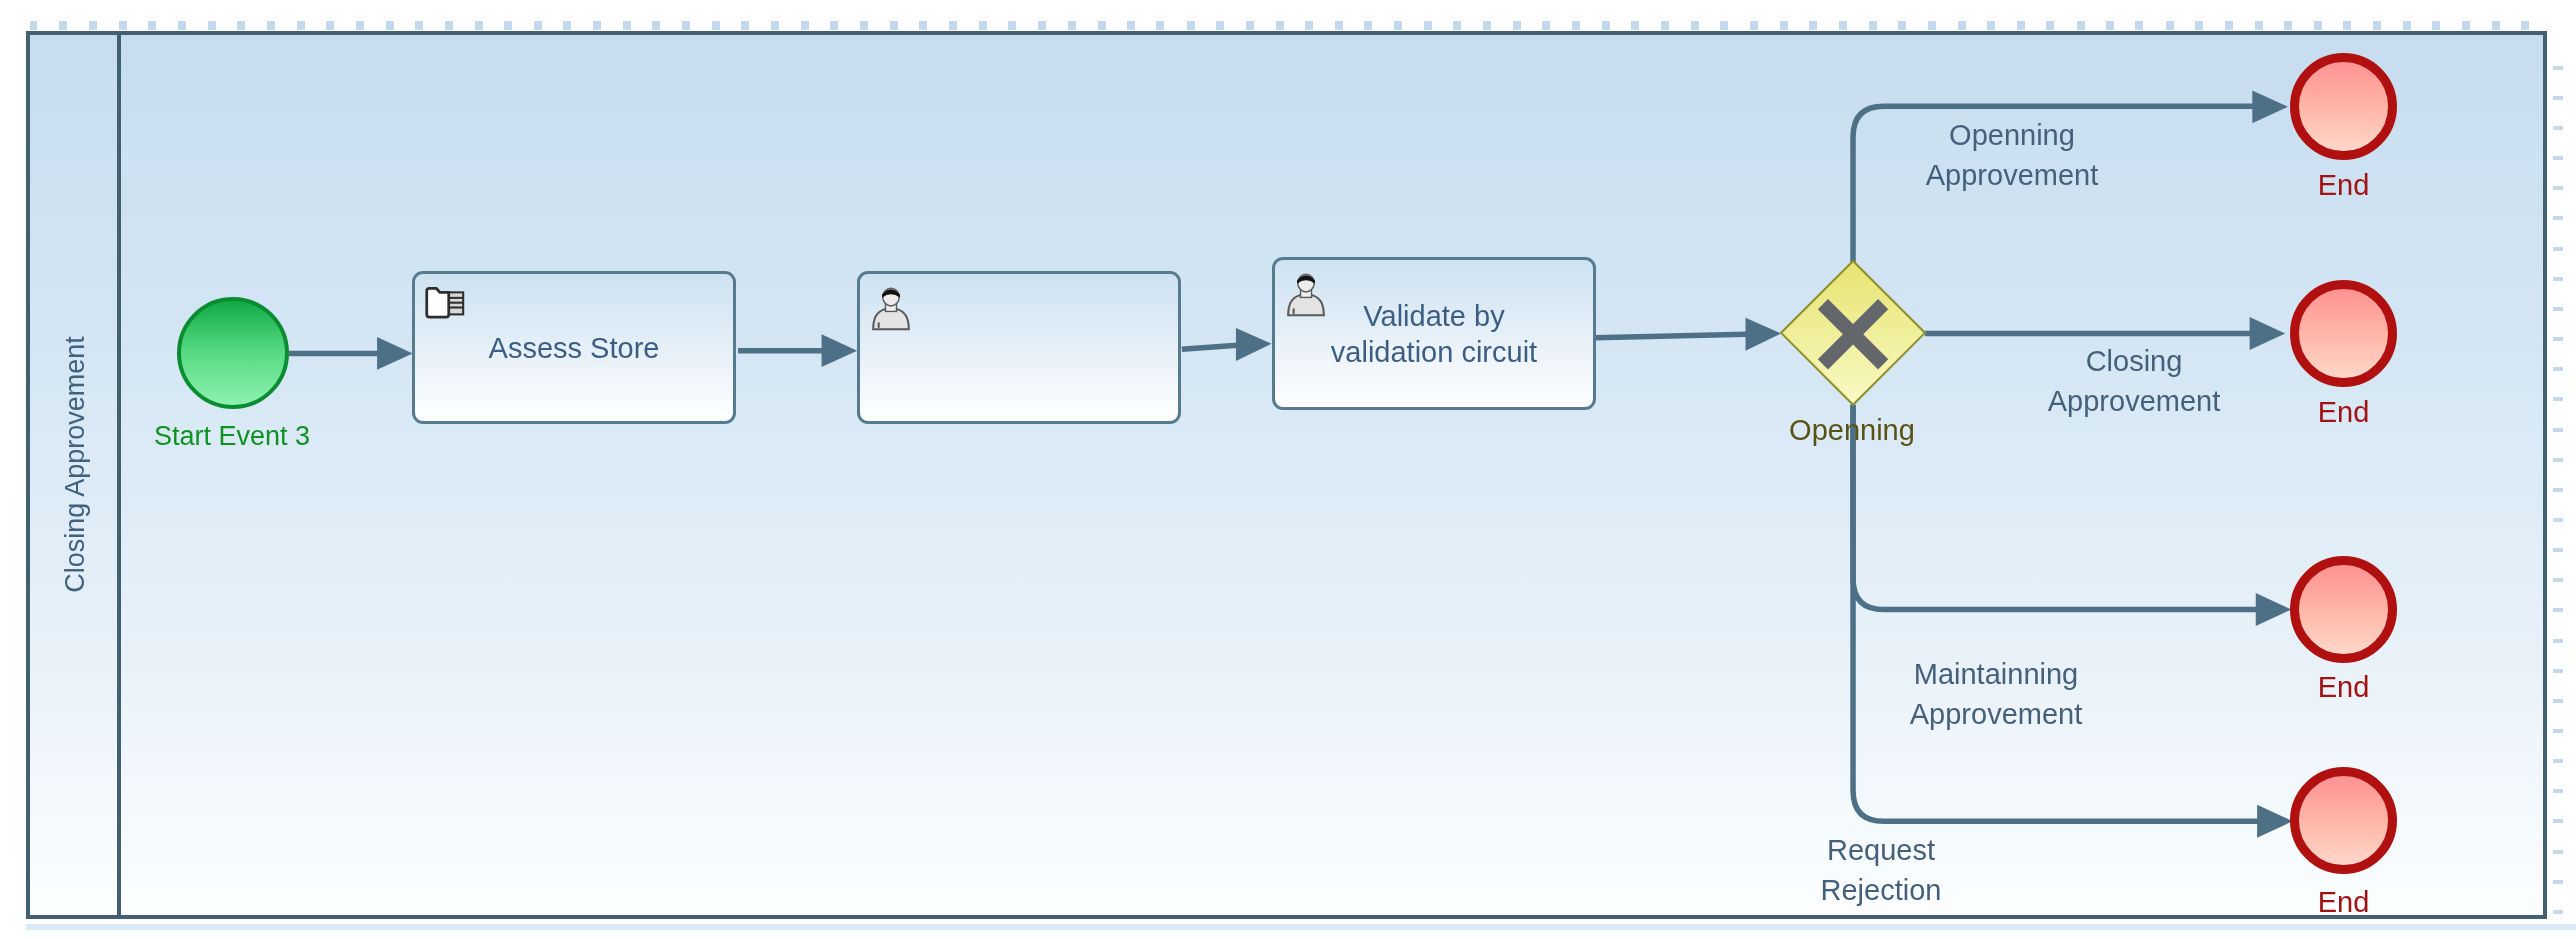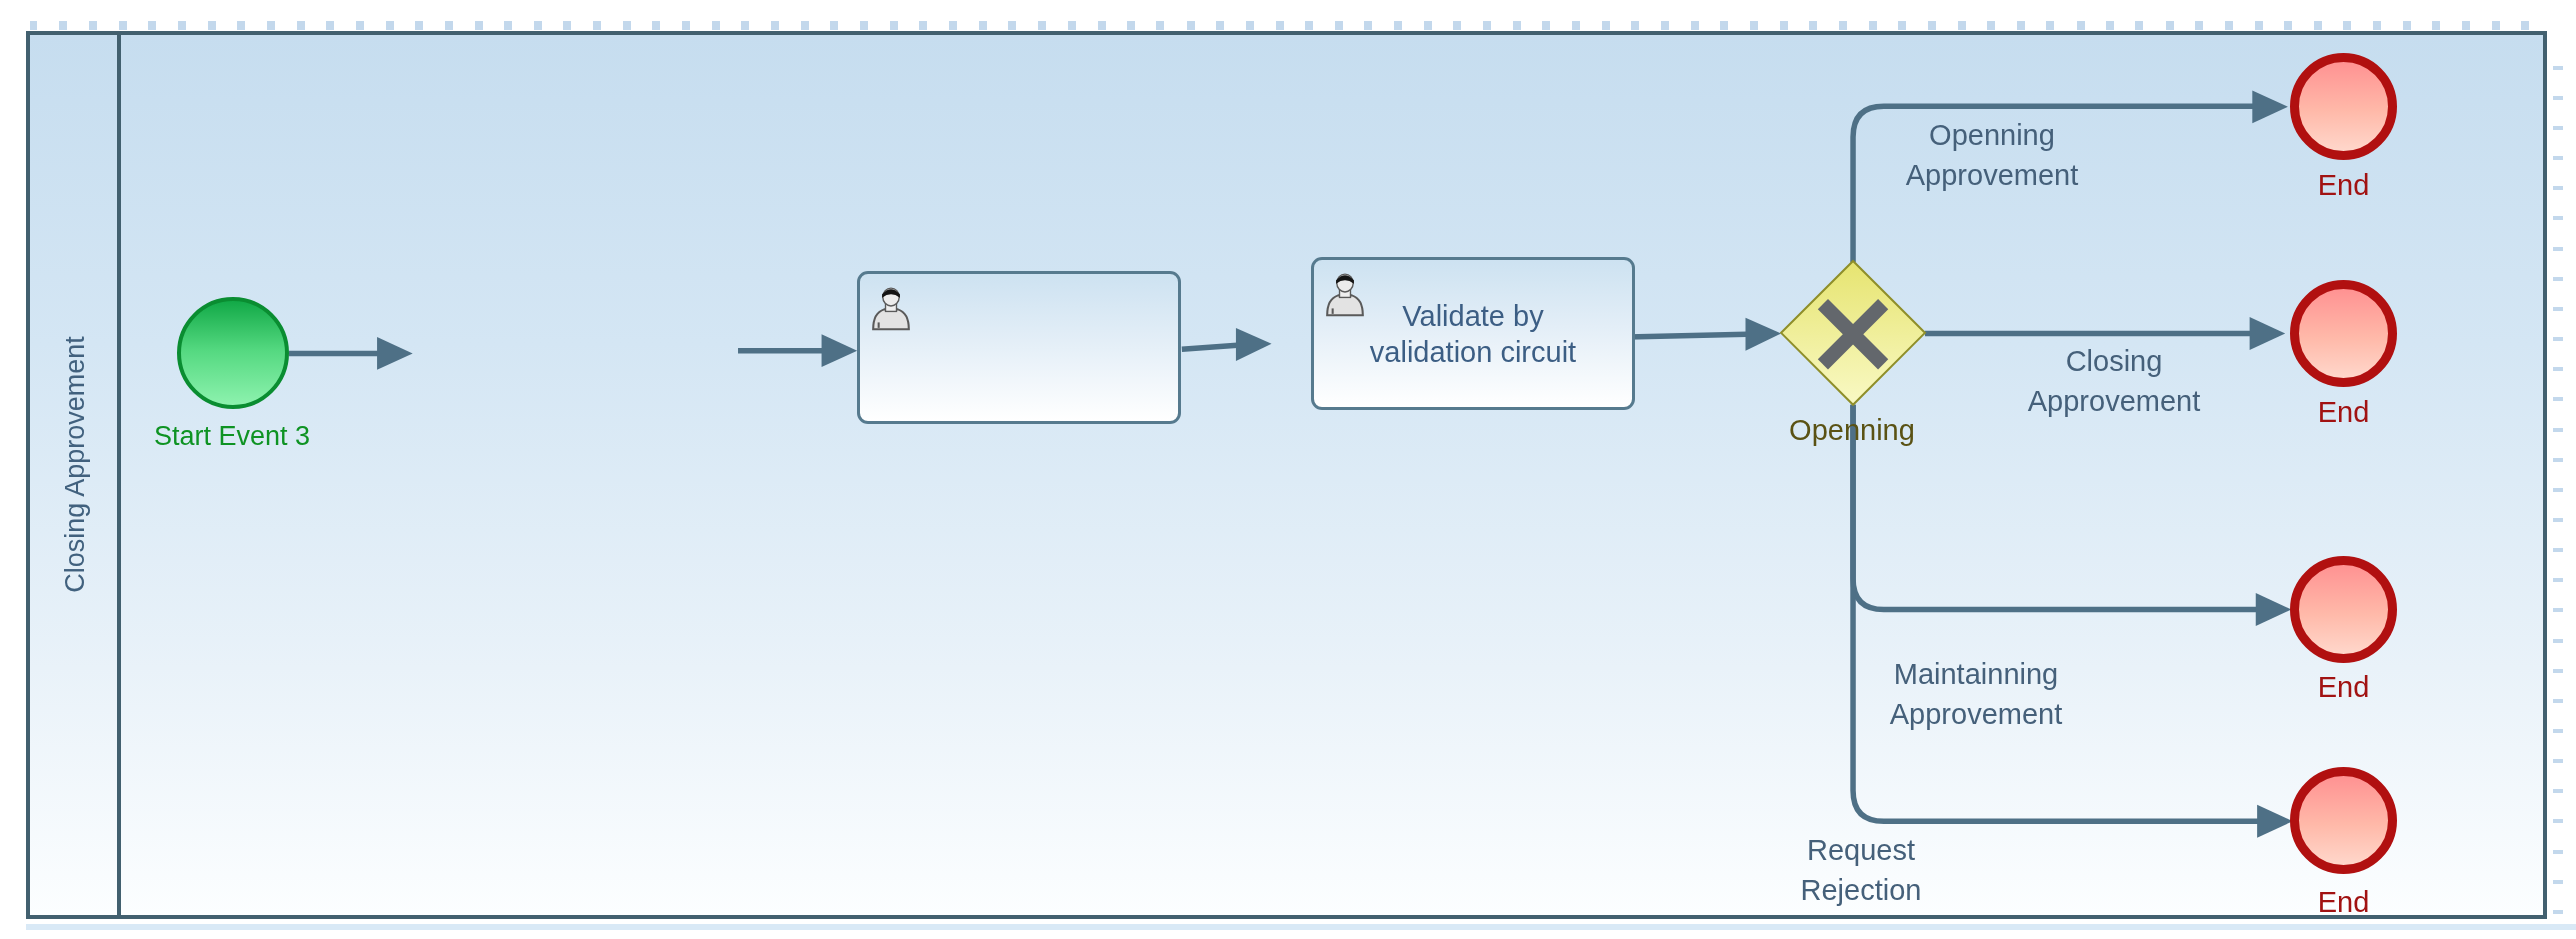--- a/index.html
+++ b/index.html
@@ -45,21 +45,21 @@
     left:177px;top:297px;width:104px;height:104px;border:4.1px solid #0a8d31;
     background:linear-gradient(180deg,#12a947 0%,#55d981 48%,#8df2ae 100%);
   }
   .end-event{
     width:89px;height:89px;border:9.6px solid #b11010;
     background:linear-gradient(180deg,#ff9292 0%,#ffb9a9 55%,#ffd7cb 100%);
   }
   
   .lbl{position:absolute;text-align:center;}
   #start-label{left:129px;top:421px;width:206px;font-size:27px;color:#0e9323;}
-  .flow-label{width:274px;font-size:29px;line-height:40px;color:#45607a;}
+  .flow-label{width:274px;font-size:29px;line-height:40px;color:#45607a;margin-left:20px;}
   .end-label{width:137px;font-size:29px;color:#a11212;}
   #gateway-label{left:1749px;top:414px;width:206px;font-size:29px;color:#5a5214;}
 </style>
 </head>
 <body>
 
 <div id="canvas">
 
   <div id="pool">
     <div id="lane-header">
@@ -231,34 +231,48 @@
       <g stroke="#63676c" stroke-width="21">
         <path d="M2661 444 L2749 532"></path>
         <path d="M2749 444 L2661 532"></path>
       </g>
     </g>
   </svg>
 
   <div id="start-event" class="event"></div>
   <div id="start-label" class="lbl">Start Event 3</div>
 
+  <div class="task" style="left:412px;top:271px;">
+    <span class="ticon">
+      <svg width="44" height="36" viewBox="0 0 64 52">
+        <rect x="31" y="12" width="26" height="32" fill="#d8d8d8" stroke="#2e2e2e" stroke-width="3"></rect>
+        <g stroke="#2e2e2e" stroke-width="3">
+            <path d="M31 20 H57"></path>
+            <path d="M31 27 H57"></path>
+            <path d="M31 34 H57"></path>
+          </g>
+        <path d="M4 10 Q4 6 8 6 L18 6 L23 12 L36 12 L36 44 Q36 48 32 48 L8 48 Q4 48 4 44 Z" fill="#fdfdfd" stroke="#2e2e2e" stroke-width="4"></path>
+      </svg>
+    </span>
+    <div class="tlabel">Assess Store</div>
+  </div>
 
   <div class="task" style="left:857px;top:271px;">
     <span class="ticon">
       <svg width="44" height="48" viewBox="0 0 64 70">
         <path d="M6 66 Q6 42 22 37 L42 37 Q58 42 58 66 Z" fill="#e3e3e3" stroke="#5a5a5a" stroke-width="3"></path>
         <rect x="24" y="26" width="16" height="14" fill="#efefef" stroke="#5a5a5a" stroke-width="2"></rect>
         <ellipse cx="32" cy="19" rx="12" ry="13" fill="#ececec" stroke="#5a5a5a" stroke-width="2"></ellipse>
         <path d="M19 15 Q32 0 45 15 L45 20 Q32 10 19 20 Z" fill="#141414"></path>
         <path d="M14 56 V64" stroke="#5a5a5a" stroke-width="3"></path>
       </svg>
     </span>
   </div>
 
-  <div class="task" style="left:1272px;top:257px;margin-left:39px;">
+  <div class="task" style="left:1272px;top:257px;">
     <span class="ticon">
       <svg width="44" height="48" viewBox="0 0 64 70">
         <path d="M6 66 Q6 42 22 37 L42 37 Q58 42 58 66 Z" fill="#e3e3e3" stroke="#5a5a5a" stroke-width="3"></path>
         <rect x="24" y="26" width="16" height="14" fill="#efefef" stroke="#5a5a5a" stroke-width="2"></rect>
         <ellipse cx="32" cy="19" rx="12" ry="13" fill="#ececec" stroke="#5a5a5a" stroke-width="2"></ellipse>
         <path d="M19 15 Q32 0 45 15 L45 20 Q32 10 19 20 Z" fill="#141414"></path>
         <path d="M14 56 V64" stroke="#5a5a5a" stroke-width="3"></path>
       </svg>
     </span>
     <div class="tlabel">Validate by validation circuit</div>

